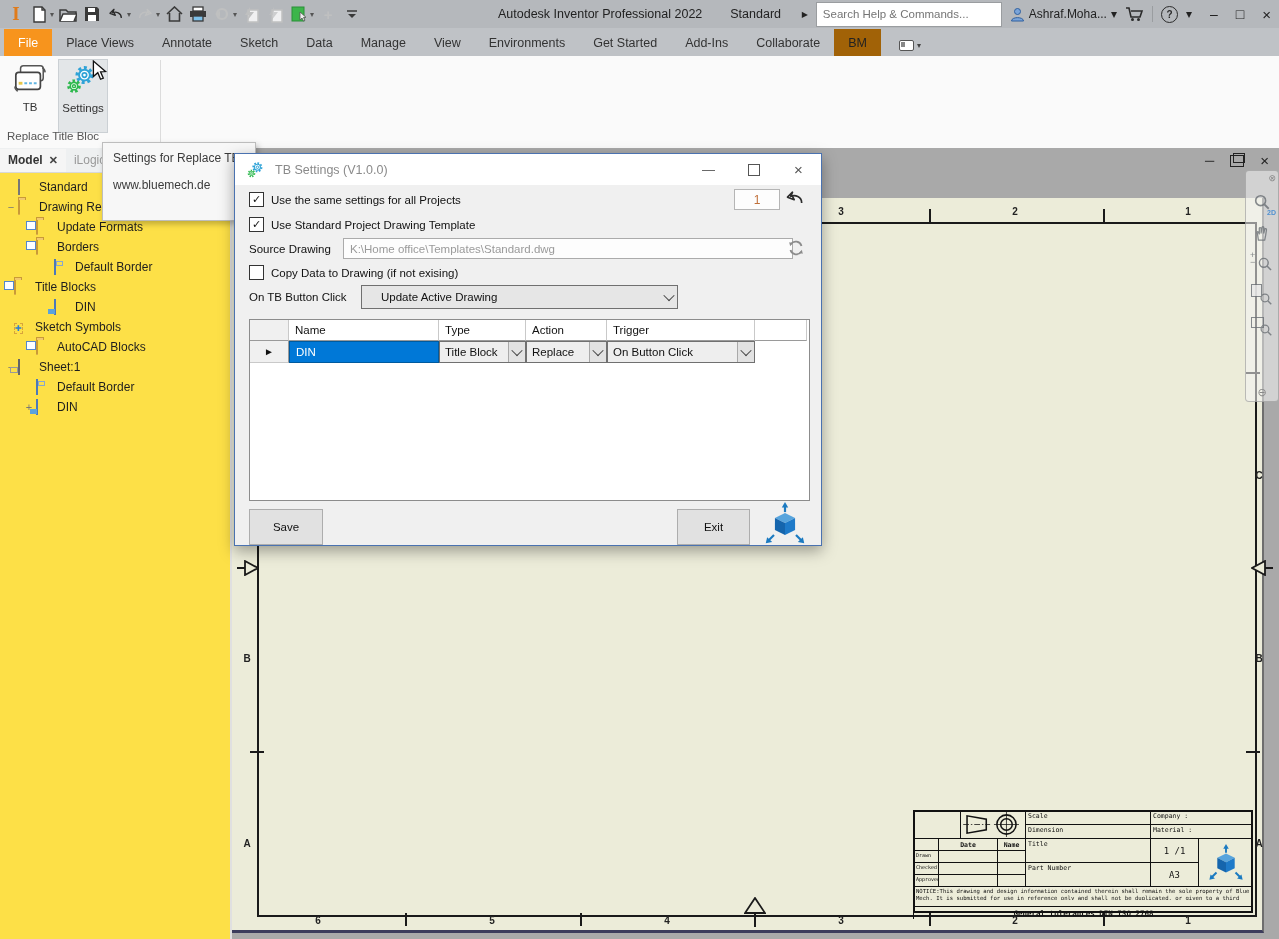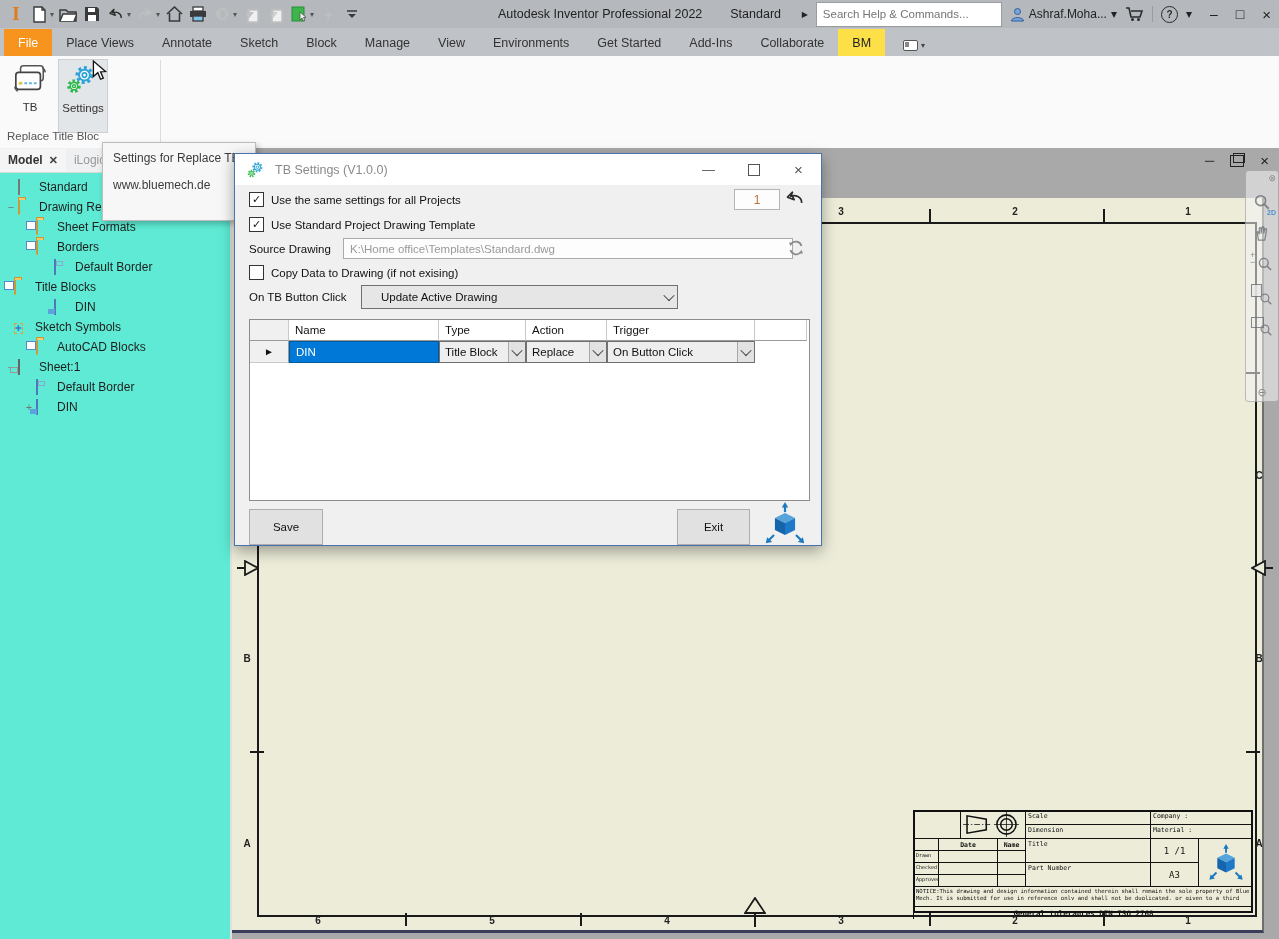--- a/index.html
+++ b/index.html
@@ -25,21 +25,21 @@
   .winbtns{display:flex;align-items:center;gap:18px;margin-left:10px;font-size:14px;color:#222;}
   .helpq{width:15px;height:15px;border:1.5px solid #2b2b2b;border-radius:50%;display:flex;align-items:center;
          justify-content:center;font-size:10px;font-weight:bold;color:#2b2b2b;}
   .vsep{width:1px;height:16px;background:#9a9da0;}
 
   
   .tabrow{position:absolute;left:0;top:28px;width:1279px;height:28px;background:#bfc2c6;
           display:flex;align-items:flex-end;}
   .rtab{height:27px;display:flex;align-items:center;padding:0 14px;font-size:12.5px;color:#333;cursor:default;}
   .rtab.file{background:#f7941d;color:#fff;margin-left:4px;}
-  .rtab.active{background:#fde047;color:#222;}
+  .rtab.active{background:#a16207;color:#222;}
   .ribcollapse{margin-left:18px;margin-bottom:5px;display:flex;align-items:center;gap:3px;color:#444;}
   .ribcollapse .pane{width:13px;height:9px;border:1px solid #555;border-radius:2px;background:#fff;position:relative;}
   .ribcollapse .pane::before{content:"";position:absolute;left:1px;top:1px;width:4px;height:5px;background:#888;}
   .ribcollapse .car{font-size:8px;color:#444;}
 
   
   .ribbon{position:absolute;left:0;top:56px;width:1279px;height:92px;background:#fafafa;
           border-bottom:1px solid #cfcfcf;}
   .ribbtn{position:absolute;top:3px;width:48px;height:72px;display:flex;flex-direction:column;
           align-items:center;justify-content:flex-start;gap:4px;font-size:11.5px;color:#333;}
@@ -47,21 +47,21 @@
   .ribbtn.hl{background:#e3e6e8;border:1px solid #cbd0d4;}
   .grouplabel{position:absolute;left:7px;top:74px;font-size:11.5px;color:#555;white-space:nowrap;}
   .groupsep{position:absolute;left:160px;top:4px;width:1px;height:84px;background:#dcdcdc;}
   .tooltip{position:absolute;left:102px;top:86px;width:132px;height:61px;background:#f7f7f7;
            border:1px solid #bdbdbd;box-shadow:2px 3px 6px rgba(0,0,0,.25);z-index:40;padding:8px 10px;}
   .tooltip .tl1{font-size:12px;color:#3b3b3b;}
   .tooltip .tl2{font-size:12px;color:#3b3b3b;margin-top:13px;}
   .cursor{position:absolute;z-index:60;}
 
   
-  .browser{position:absolute;left:0;top:148px;width:230px;height:791px;background:#5eead4;border-right:2px solid #e0e0e0;}
+  .browser{position:absolute;left:0;top:148px;width:230px;height:791px;background:#fde047;border-right:2px solid #e0e0e0;}
   .btabs{height:24px;background:#eef0f1;display:flex;align-items:center;border-bottom:1px solid #d8d8d8;}
   .btab{display:flex;align-items:center;gap:6px;padding:0 8px;height:23px;font-size:12px;color:#333;}
   .btab.active{background:#f5f5f5;font-weight:bold;}
   .btab .x{font-size:11px;color:#444;}
   .btab.ghost{color:#999;}
   .bplus{color:#666;font-size:14px;padding:0 6px;}
   .btools{margin-left:auto;display:flex;align-items:center;gap:10px;padding-right:8px;}
   .hamb{display:flex;flex-direction:column;gap:2px;}
   .hamb i{width:14px;height:2px;background:#555;}
   .tree{padding-top:4px;}
@@ -328,21 +328,21 @@
       </span>
     </div>
   </div>
 
   <div class="tabrow">
     <div id="tabs" style="display:flex;align-items:flex-end;">
         <span class="rtab file">File</span>
         <span class="rtab">Place Views</span>
         <span class="rtab">Annotate</span>
         <span class="rtab">Sketch</span>
-        <span class="rtab">Block</span>
+        <span class="rtab">Data</span>
         <span class="rtab">Manage</span>
         <span class="rtab">View</span>
         <span class="rtab">Environments</span>
         <span class="rtab">Get Started</span>
         <span class="rtab">Add-Ins</span>
         <span class="rtab">Collaborate</span>
         <span class="rtab active">BM</span>
       </div>
     <div class="ribcollapse">
       <span class="pane"></span>
@@ -410,21 +410,21 @@
           <span>Standard</span>
         </div>
         <div class="trow" style="padding-left: 4px;">
           <span class="texp">−</span>
           <span class="ticon"><span class="ic-folder"></span></span>
           <span>Drawing Resources</span>
         </div>
         <div class="trow" style="padding-left: 22px;">
           <span class="texp">+</span>
           <span class="ticon"><span class="ic-folder-sheet"></span></span>
-          <span>Sheet Formats</span>
+          <span>Update Formats</span>
         </div>
         <div class="trow" style="padding-left: 22px;">
           <span class="texp">−</span>
           <span class="ticon"><span class="ic-folder-border"></span></span>
           <span>Borders</span>
         </div>
         <div class="trow" style="padding-left: 40px;">
           <span class="texp"></span>
           <span class="ticon"><span class="ic-border"></span></span>
           <span>Default Border</span>

